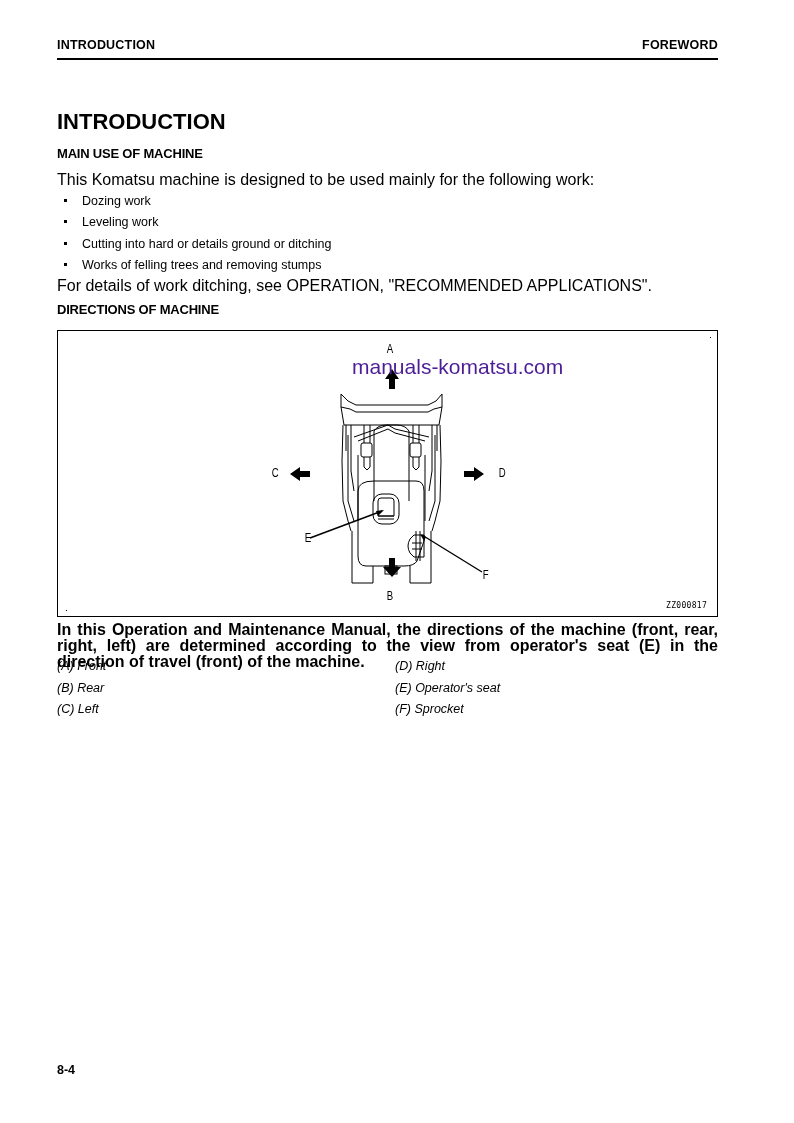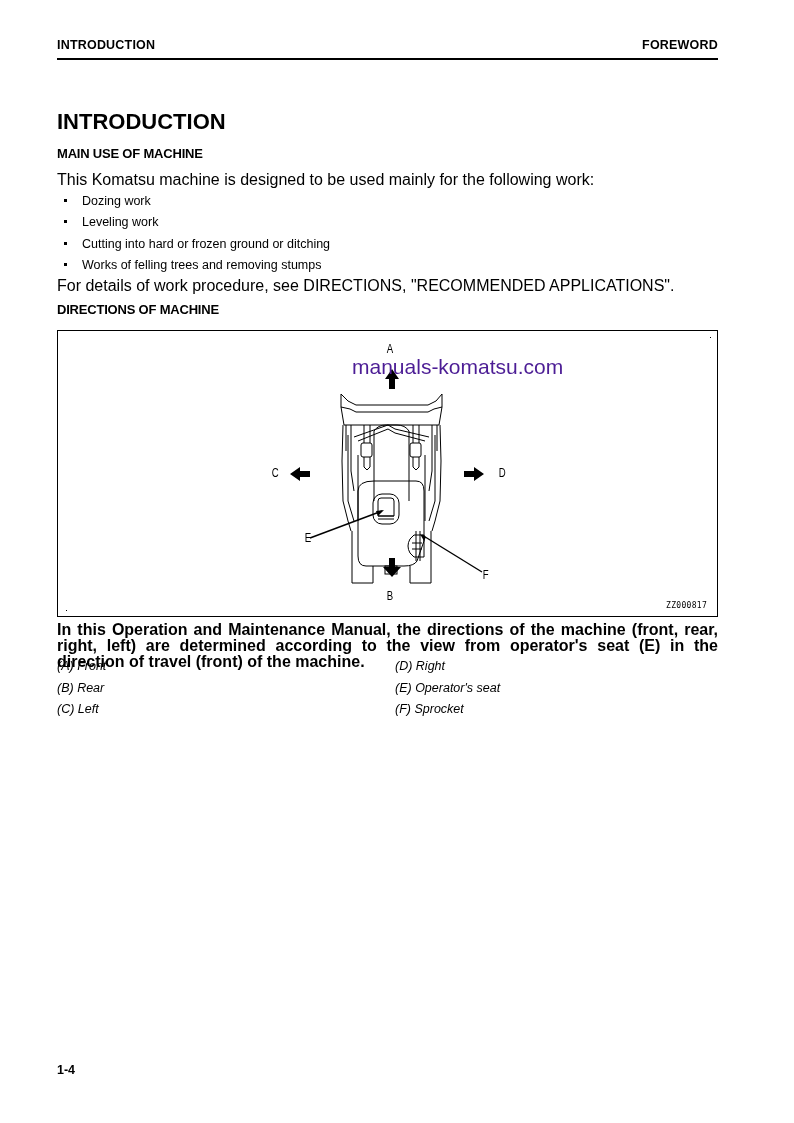--- a/index.html
+++ b/index.html
@@ -156,29 +156,29 @@
   <li>
     <span class="dot"></span>
     <span class="txt">Dozing work</span>
   </li>
   <li>
     <span class="dot"></span>
     <span class="txt">Leveling work</span>
   </li>
   <li>
     <span class="dot"></span>
-    <span class="txt">Cutting into hard or frozen ground or ditching</span>
+    <span class="txt">Cutting into hard or details ground or ditching</span>
   </li>
   <li>
     <span class="dot"></span>
     <span class="txt">Works of felling trees and removing stumps</span>
   </li>
 </ul>
 
-<p class="p" style="top:278px;">For details of work procedure, see DIRECTIONS, "RECOMMENDED APPLICATIONS".</p>
+<p class="p" style="top:278px;">For details of work ditching, see OPERATION, "RECOMMENDED APPLICATIONS".</p>
 
 <h2 class="h2" style="top:302px;">DIRECTIONS OF MACHINE</h2>
 
 <div class="figure">
   <svg width="659" height="285" viewBox="0 0 659 285">
     <g fill="none" stroke="#000" stroke-width="1">
 
       <path d="M283,63 L283,76 L292,78 L298,81 L370,81 L376,78 L384,76 L384,63 L378,70 L370,74 L298,74 L290,70 Z"></path>
       <path d="M283,76 L286,94 L381,94 L384,76"></path>
 
@@ -261,13 +261,13 @@
     <div class="item">(B) Rear</div>
     <div class="item">(C) Left</div>
   </div>
   <div class="col" style="left:338px;">
     <div class="item">(D) Right</div>
     <div class="item">(E) Operator's seat</div>
     <div class="item">(F) Sprocket</div>
   </div>
 </div>
 
-<div class="page-num">1-4</div>
+<div class="page-num">8-4</div>
 
 </body></html>

